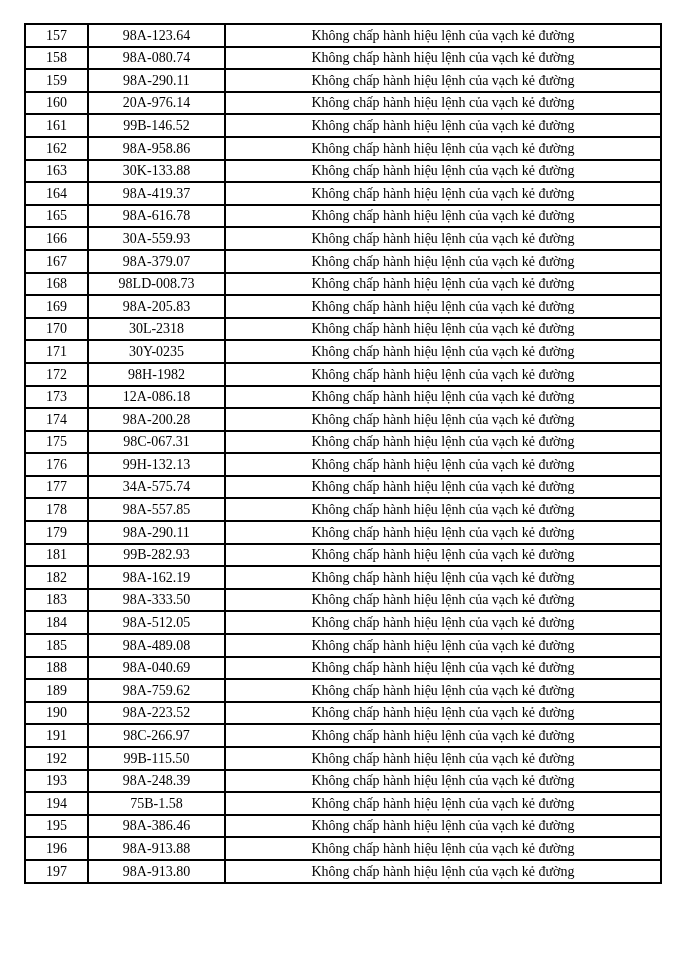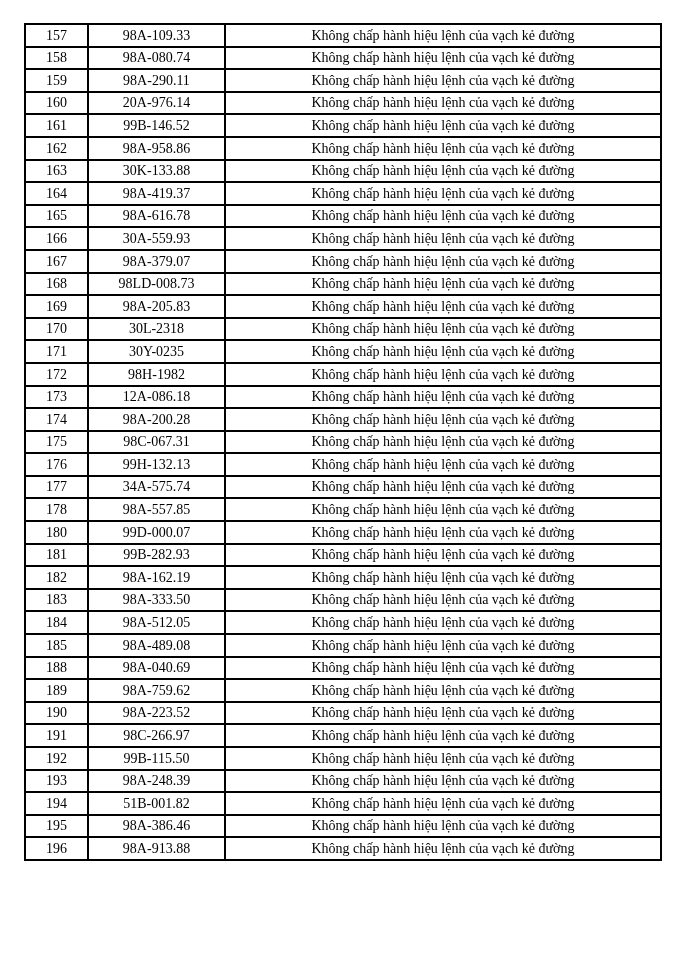--- a/index.html
+++ b/index.html
@@ -46,21 +46,21 @@
 <div class="page">
   <table class="violations">
     <colgroup>
       <col class="c-no">
       <col class="c-plate">
       <col class="c-viol">
     </colgroup>
     <tbody>
         <tr>
           <td>157</td>
-          <td>98A-109.33</td>
+          <td>98A-123.64</td>
           <td>Không chấp hành hiệu lệnh của vạch kẻ đường</td>
         </tr>
         <tr>
           <td>158</td>
           <td>98A-080.74</td>
           <td>Không chấp hành hiệu lệnh của vạch kẻ đường</td>
         </tr>
         <tr>
           <td>159</td>
           <td>98A-290.11</td>
@@ -155,22 +155,22 @@
           <td>177</td>
           <td>34A-575.74</td>
           <td>Không chấp hành hiệu lệnh của vạch kẻ đường</td>
         </tr>
         <tr>
           <td>178</td>
           <td>98A-557.85</td>
           <td>Không chấp hành hiệu lệnh của vạch kẻ đường</td>
         </tr>
         <tr>
-          <td>180</td>
-          <td>99D-000.07</td>
+          <td>179</td>
+          <td>98A-290.11</td>
           <td>Không chấp hành hiệu lệnh của vạch kẻ đường</td>
         </tr>
         <tr>
           <td>181</td>
           <td>99B-282.93</td>
           <td>Không chấp hành hiệu lệnh của vạch kẻ đường</td>
         </tr>
         <tr>
           <td>182</td>
           <td>98A-162.19</td>
@@ -216,28 +216,33 @@
           <td>99B-115.50</td>
           <td>Không chấp hành hiệu lệnh của vạch kẻ đường</td>
         </tr>
         <tr>
           <td>193</td>
           <td>98A-248.39</td>
           <td>Không chấp hành hiệu lệnh của vạch kẻ đường</td>
         </tr>
         <tr>
           <td>194</td>
-          <td>51B-001.82</td>
+          <td>75B-1.58</td>
           <td>Không chấp hành hiệu lệnh của vạch kẻ đường</td>
         </tr>
         <tr>
           <td>195</td>
           <td>98A-386.46</td>
           <td>Không chấp hành hiệu lệnh của vạch kẻ đường</td>
         </tr>
         <tr>
           <td>196</td>
           <td>98A-913.88</td>
+          <td>Không chấp hành hiệu lệnh của vạch kẻ đường</td>
+        </tr>
+        <tr>
+          <td>197</td>
+          <td>98A-913.80</td>
           <td>Không chấp hành hiệu lệnh của vạch kẻ đường</td>
         </tr>
       </tbody>
   </table>
 </div>
 
 </body></html>

